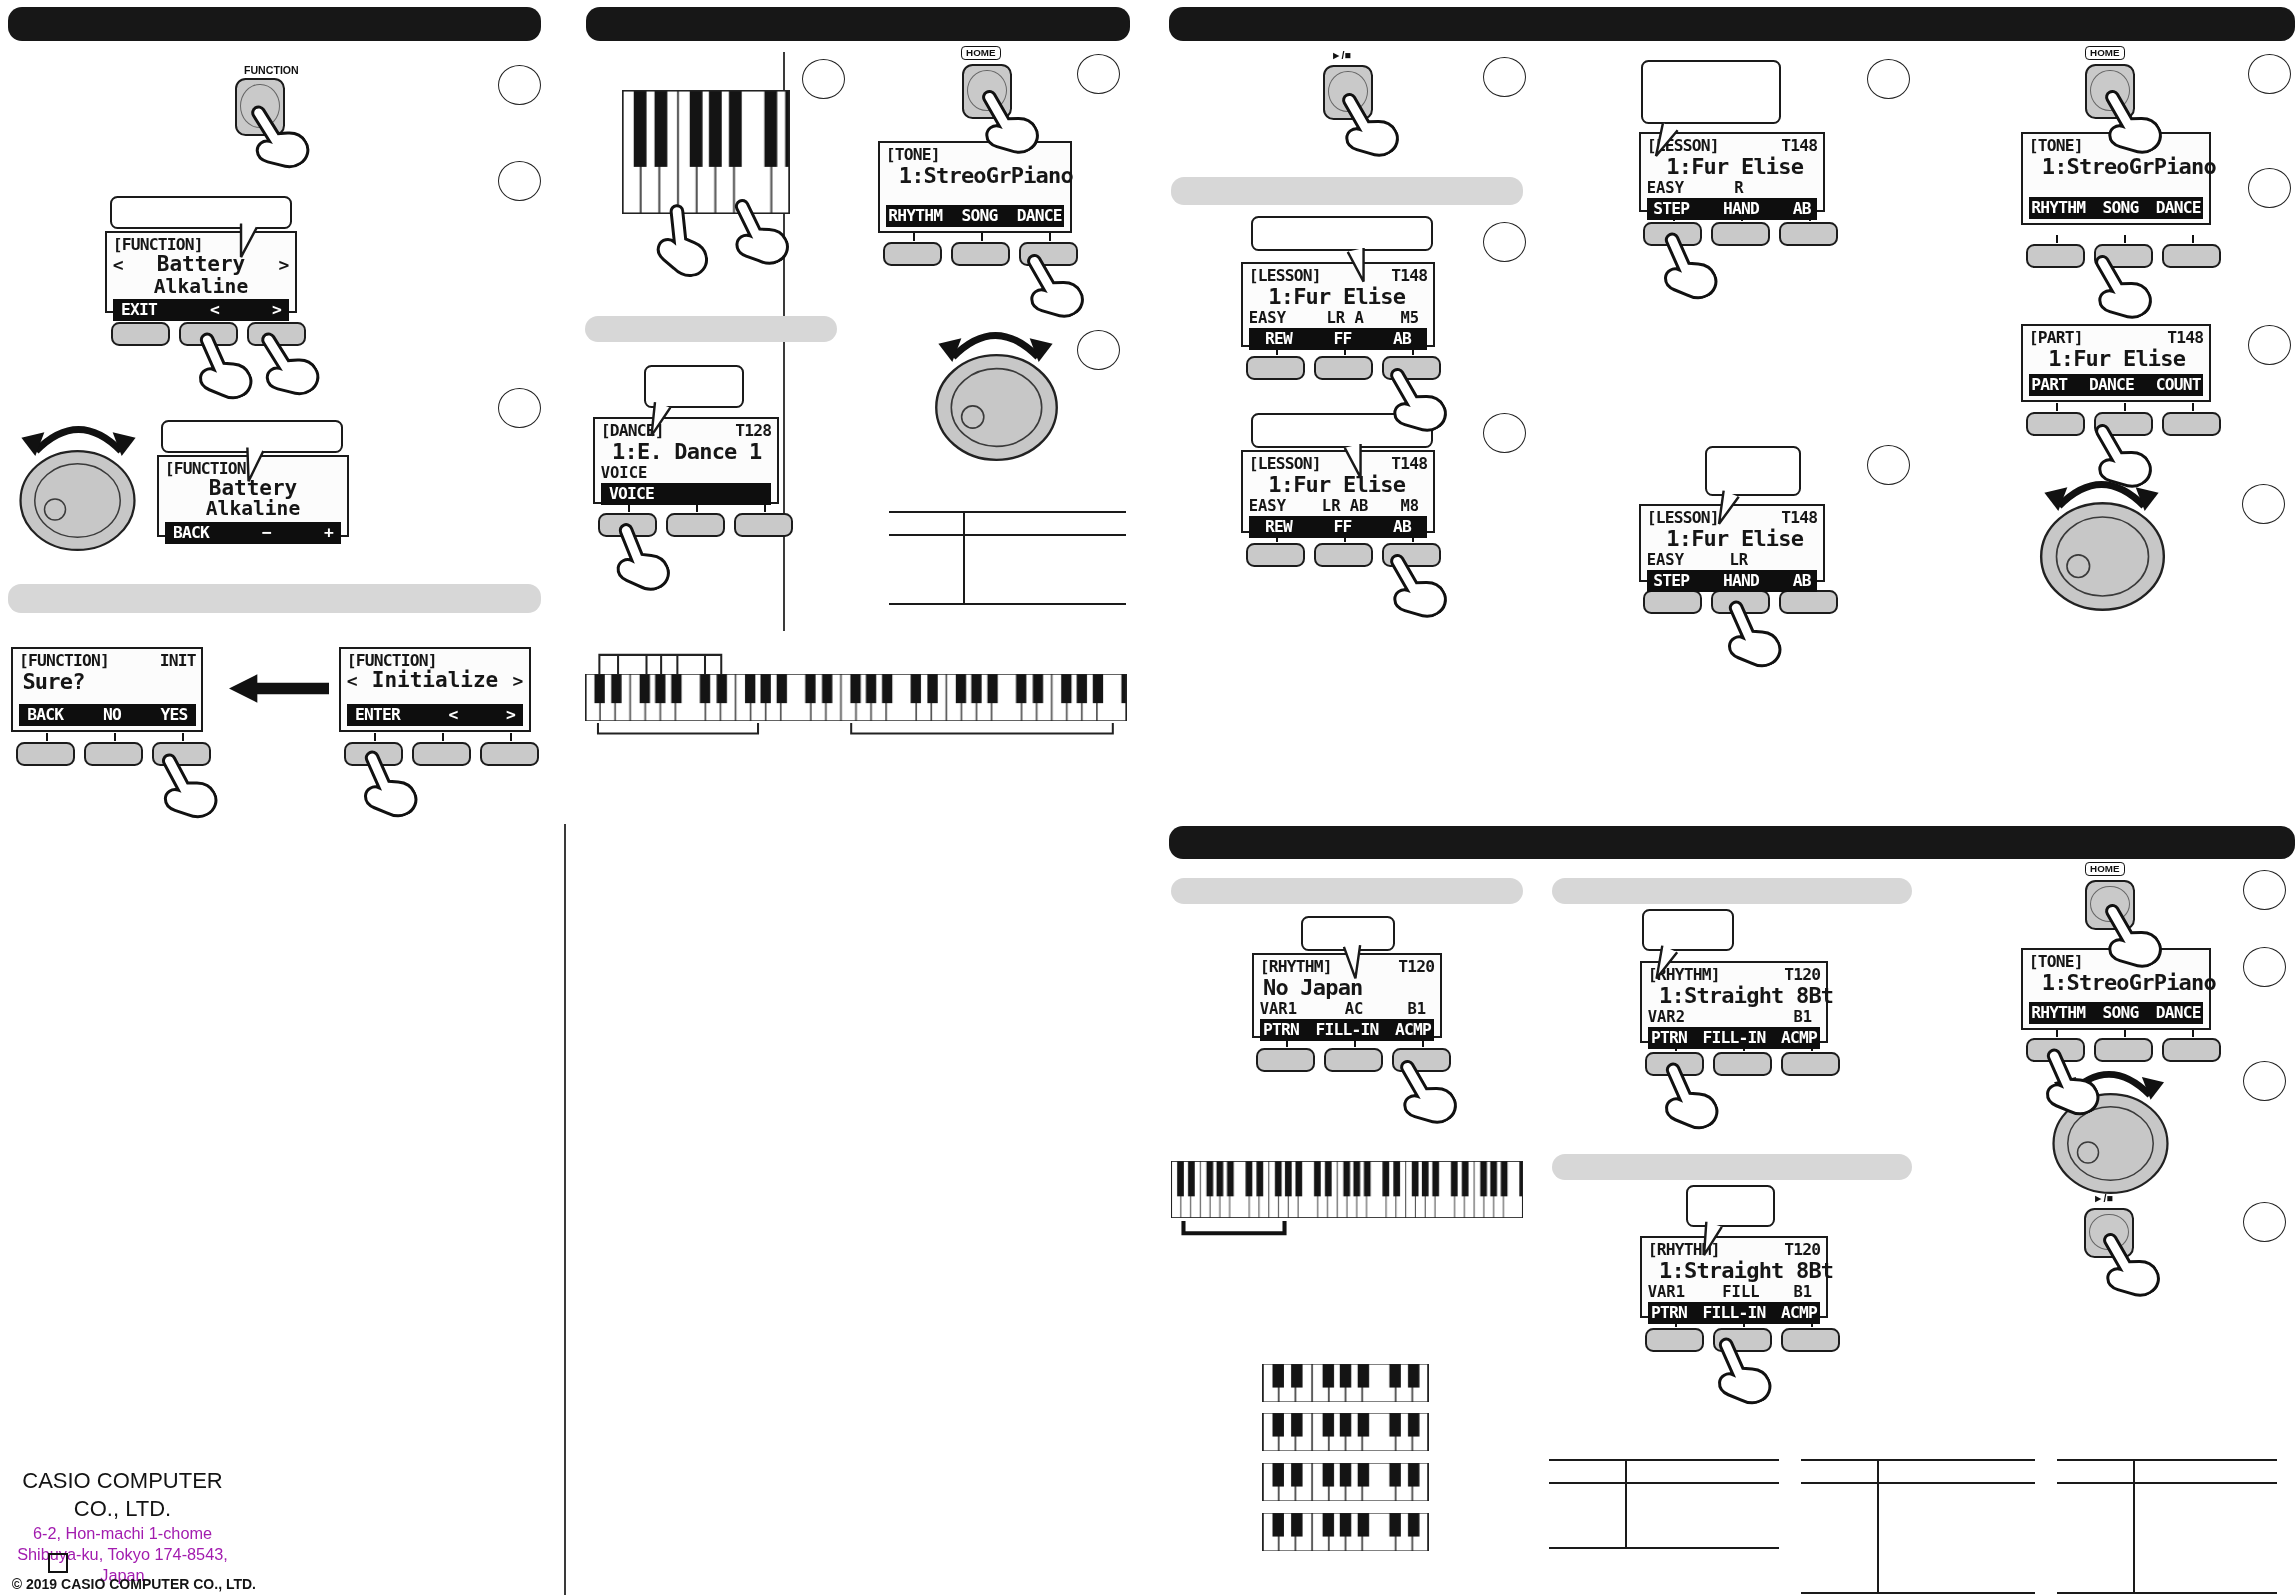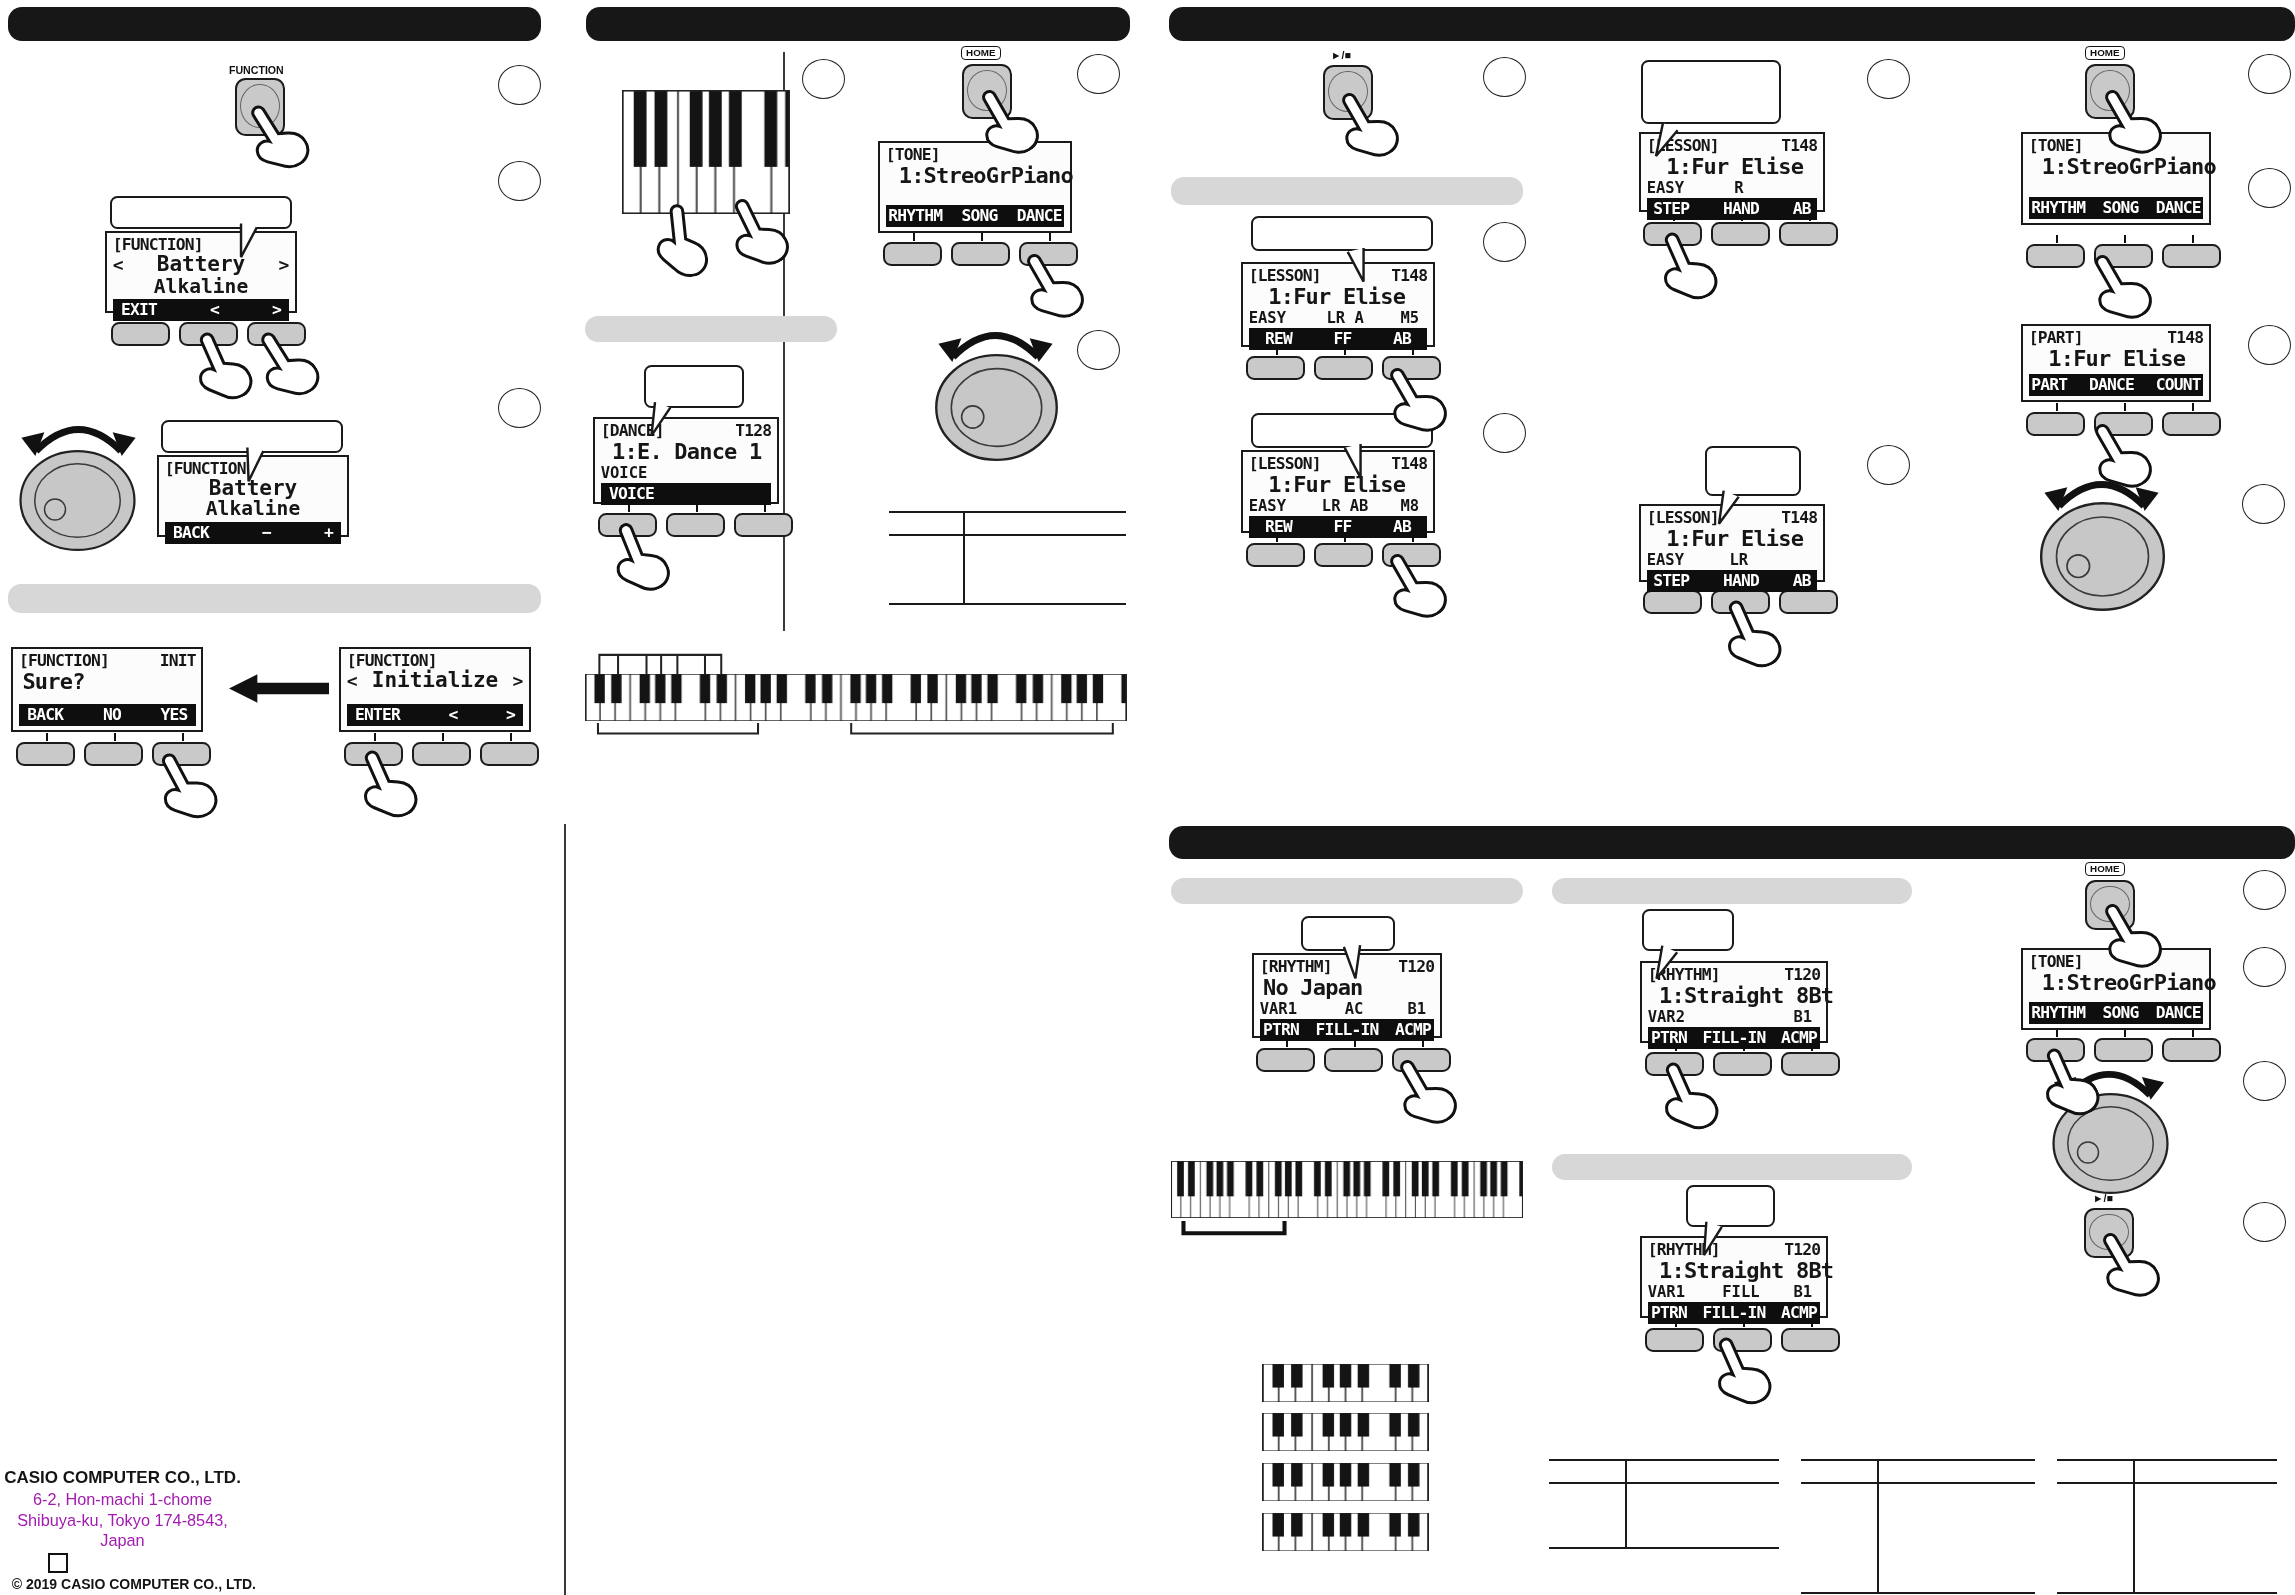--- a/index.html
+++ b/index.html
@@ -51,21 +51,21 @@
   .kb{position:absolute;z-index:2;background:#fff}
   .chord{position:absolute;z-index:2}
   .chord .dots{position:absolute;left:0;right:0;top:0;bottom:0}
   .dot{position:absolute;width:10.6px;height:10.6px;border-radius:50%;background:#111;bottom:5.7px;transform:translateX(-50%)}
 
   .tbl{position:absolute;z-index:1}
   .tbl .h{position:absolute;left:0;right:0;height:1.6px;background:#1a1a1a}
   .tbl .v{position:absolute;width:1.6px;background:#1a1a1a}
 
   .ftr{position:absolute;left:0;top:1467px;width:245px;text-align:center;line-height:1.28}
-  .ftr .c1{font-weight:bold;font-size:17px}
+  .ftr .c1{font-weight:normal;font-size:22px}
   .ftr .c2{font-size:16.3px;color:#a21caf}
   .chk{position:absolute;left:48px;top:1553px;width:15.5px;height:15.5px;border:2px solid #111}
   .copy{position:absolute;left:11.4px;top:1576px;width:245px;text-align:center;font-weight:bold;font-size:14px}
 </style>
 </head>
 <body>
 
 <svg width="0" height="0" style="position:absolute">
   <defs>
     <pattern id="okt" width="98" height="100" patternUnits="userSpaceOnUse">
@@ -109,21 +109,21 @@
 <div id="page">
 
   <div class="hdr" style="left:8.2px;top:6.5px;width:533px"></div>
   <div class="hdr" style="left:586px;top:6.5px;width:544px"></div>
   <div class="hdr" style="left:1169px;top:6.5px;width:1126px"></div>
   <div class="hdr" style="left:1169px;top:826px;width:1126px;height:33px"></div>
 
   <div class="vline" style="left:783px;top:52px;height:579px"></div>
   <div class="vline" style="left:564px;top:824px;height:772px"></div>
 
-  <div class="devlbl" style="left:229px;top:64px">FUNCTION</div>
+  <div class="devlbl" style="left:244px;top:64px">FUNCTION</div>
   <div class="devbtn" style="left:235px;top:78px;height:54px"></div>
   <svg class="hand" style="left:248px;top:100px;transform:rotate(-32deg)" viewBox="0 0 64 92" width="52" height="75">
       <use href="#hand"></use>
     </svg>
   <div class="circle" style="left:498px;top:65px"></div>
   <div class="circle" style="left:498px;top:161px"></div>
 
   <div class="callout" style="left:110px;top:196px;width:178px;height:29px"></div>
   <svg class="tail" style="left:235px;top:224px;width:19.6px;height:36px;transform:rotate(14deg)" viewBox="0 0 24 44" width="19.6" height="36">
       <use href="#tailsym"></use>

